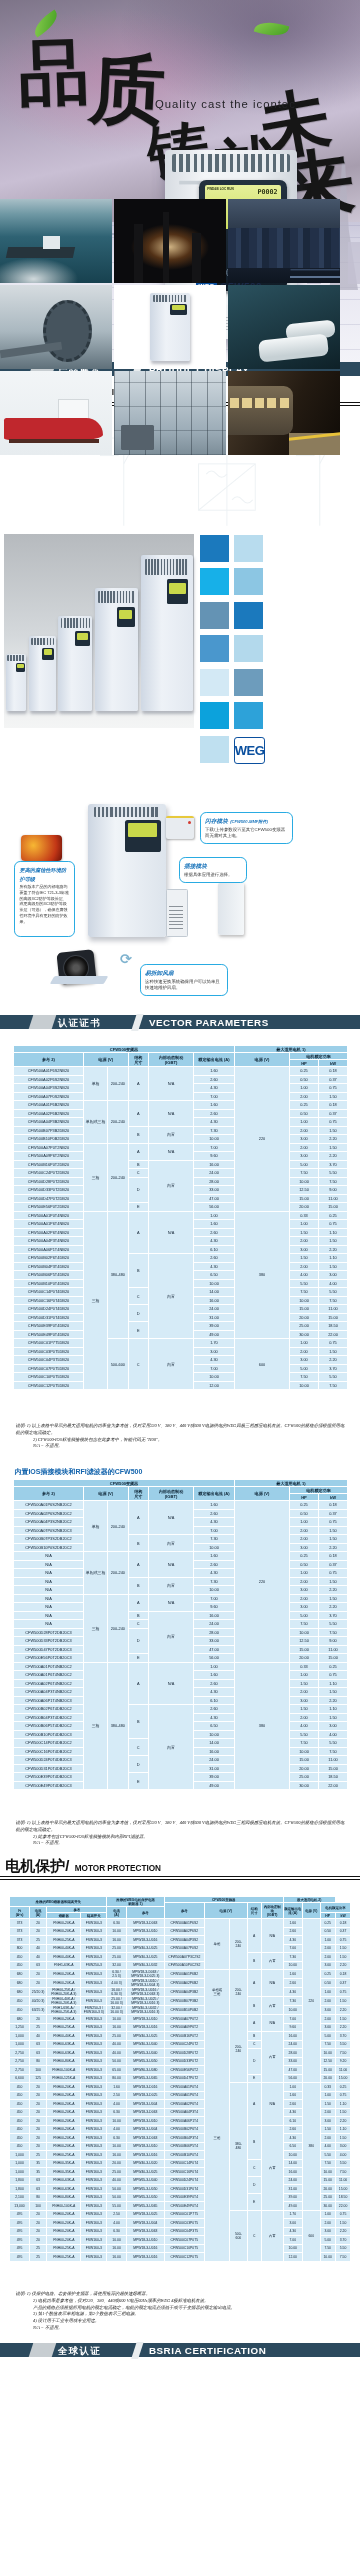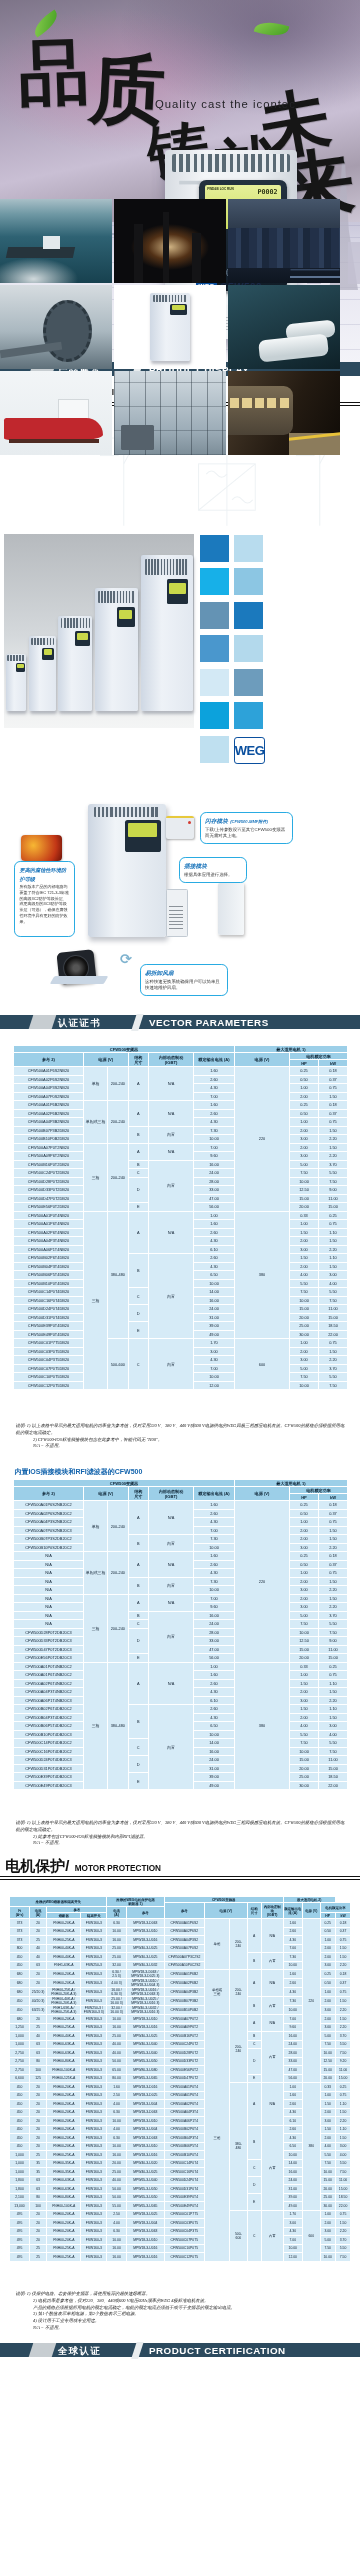--- a/index.html
+++ b/index.html
@@ -1449,21 +1449,21 @@
       <div style="padding-left: 17.5px;">产品的规格必须根据所用电机的额定电流确定，电机的额定电流必须低于或等于变频器的额定输出电流。</div>
       <div style="padding-left: 17.5px;">3) 第1个数值表示单相电源，第2个数值表示三相电源。</div>
       <div style="padding-left: 17.5px;">4) 设计用于工业专用或专业用途。</div>
       <div style="padding-left: 17.5px;">N/A = 不适用。</div>
     </div>
 
   <div class="bar abs" style="top:2343px;">
     <div class="slant1"></div>
     <div class="cn">全球认证</div>
     <div class="slash"></div>
-    <div class="en">PRODUCT CERTIFICATION</div>
+    <div class="en">BSRIA CERTIFICATION</div>
   </div>
 
   <div id="certbox">
     <div id="crow1">
         <div class="citem">
           <div class="cglyph plain">C€</div>
           <div class="clab">欧盟 CE</div>
         </div>
         <div class="citem">
           <div class="cglyph plain">EAC</div>

